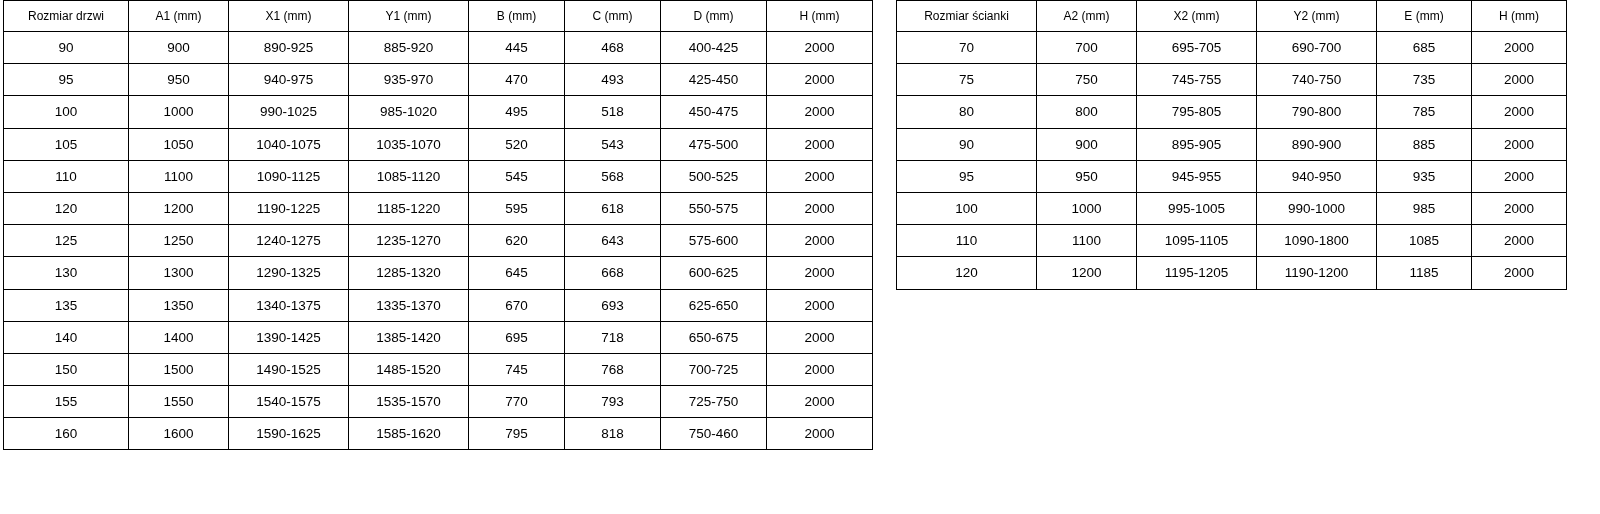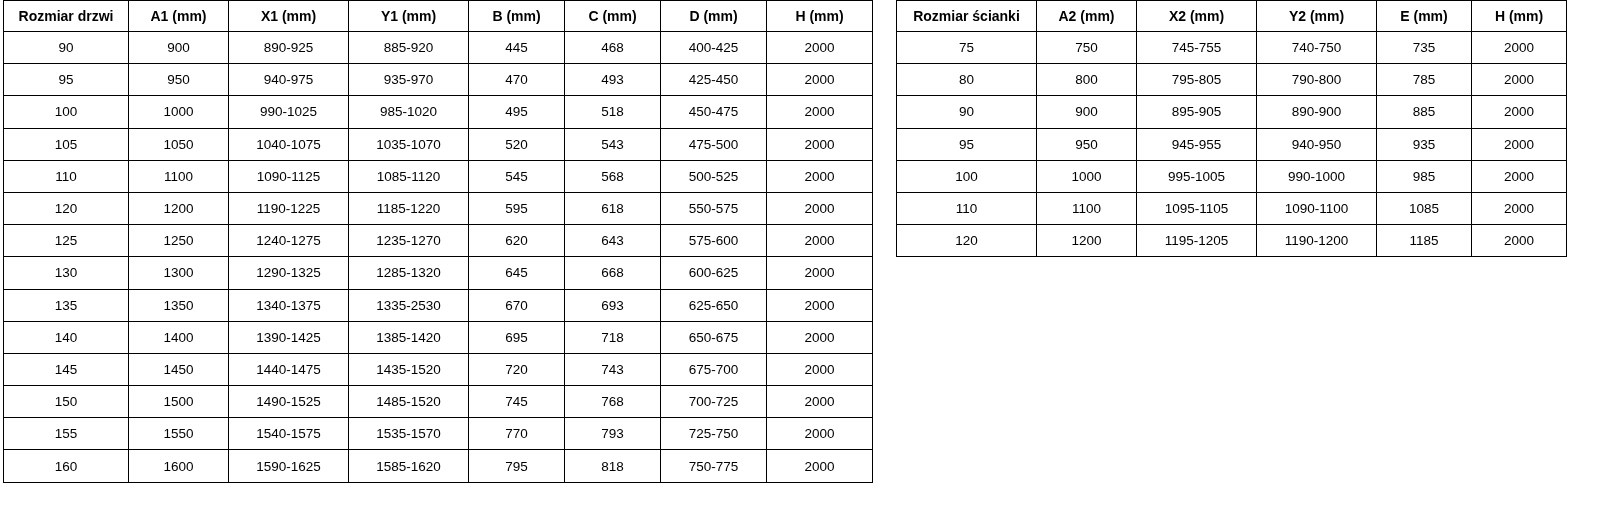--- a/index.html
+++ b/index.html
@@ -34,23 +34,23 @@
   table.spec td {
     border: 1px solid #000000;
     text-align: center;
     vertical-align: middle;
     font-size: 13.5px;
     color: #000000;
     padding: 0;
     background: #ffffff;
   }
   table.spec th {
-    font-weight: bold;
+    font-weight: normal;
     height: 30px;
-    font-size: 14px;
+    font-size: 12px;
   }
   table.spec td {
     height: 31.2px;
     font-weight: normal;
   }
 
   
   #doors-table col.c0 { width: 125px; }
   #doors-table col.c1 { width: 100px; }
   #doors-table col.c2 { width: 120px; }
@@ -175,47 +175,37 @@
           <td>1285-1320</td>
           <td>645</td>
           <td>668</td>
           <td>600-625</td>
           <td>2000</td>
         </tr>
         <tr>
           <td>135</td>
           <td>1350</td>
           <td>1340-1375</td>
-          <td>1335-2530</td>
+          <td>1335-1370</td>
           <td>670</td>
           <td>693</td>
           <td>625-650</td>
           <td>2000</td>
         </tr>
         <tr>
           <td>140</td>
           <td>1400</td>
           <td>1390-1425</td>
           <td>1385-1420</td>
           <td>695</td>
           <td>718</td>
           <td>650-675</td>
           <td>2000</td>
         </tr>
         <tr>
-          <td>145</td>
-          <td>1450</td>
-          <td>1440-1475</td>
-          <td>1435-1520</td>
-          <td>720</td>
-          <td>743</td>
-          <td>675-700</td>
-          <td>2000</td>
-        </tr>
-        <tr>
           <td>150</td>
           <td>1500</td>
           <td>1490-1525</td>
           <td>1485-1520</td>
           <td>745</td>
           <td>768</td>
           <td>700-725</td>
           <td>2000</td>
         </tr>
         <tr>
@@ -228,21 +218,21 @@
           <td>725-750</td>
           <td>2000</td>
         </tr>
         <tr>
           <td>160</td>
           <td>1600</td>
           <td>1590-1625</td>
           <td>1585-1620</td>
           <td>795</td>
           <td>818</td>
-          <td>750-775</td>
+          <td>750-460</td>
           <td>2000</td>
         </tr>
       </tbody>
     </table>
   </div>
 
   <div class="table-wrap" id="walls-wrap">
     <table class="spec" id="walls-table">
       <colgroup>
         <col class="c0">
@@ -257,20 +247,28 @@
           <th>Rozmiar ścianki</th>
           <th>A2 (mm)</th>
           <th>X2 (mm)</th>
           <th>Y2 (mm)</th>
           <th>E (mm)</th>
           <th>H (mm)</th>
         </tr>
       </thead>
       <tbody>
         <tr>
+          <td>70</td>
+          <td>700</td>
+          <td>695-705</td>
+          <td>690-700</td>
+          <td>685</td>
+          <td>2000</td>
+        </tr>
+        <tr>
           <td>75</td>
           <td>750</td>
           <td>745-755</td>
           <td>740-750</td>
           <td>735</td>
           <td>2000</td>
         </tr>
         <tr>
           <td>80</td>
           <td>800</td>
@@ -300,21 +298,21 @@
           <td>1000</td>
           <td>995-1005</td>
           <td>990-1000</td>
           <td>985</td>
           <td>2000</td>
         </tr>
         <tr>
           <td>110</td>
           <td>1100</td>
           <td>1095-1105</td>
-          <td>1090-1100</td>
+          <td>1090-1800</td>
           <td>1085</td>
           <td>2000</td>
         </tr>
         <tr>
           <td>120</td>
           <td>1200</td>
           <td>1195-1205</td>
           <td>1190-1200</td>
           <td>1185</td>
           <td>2000</td>

